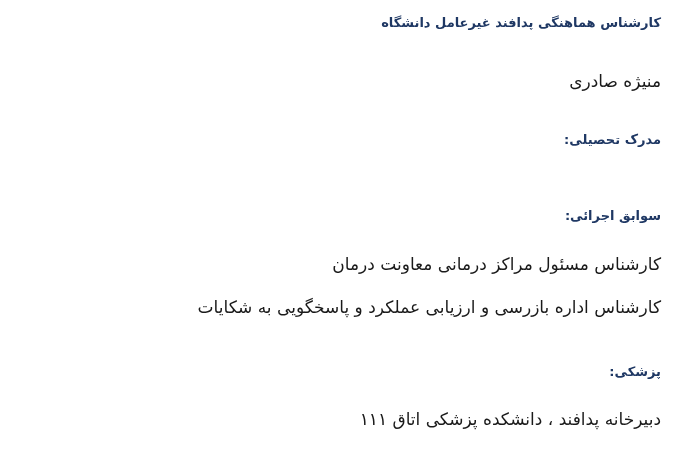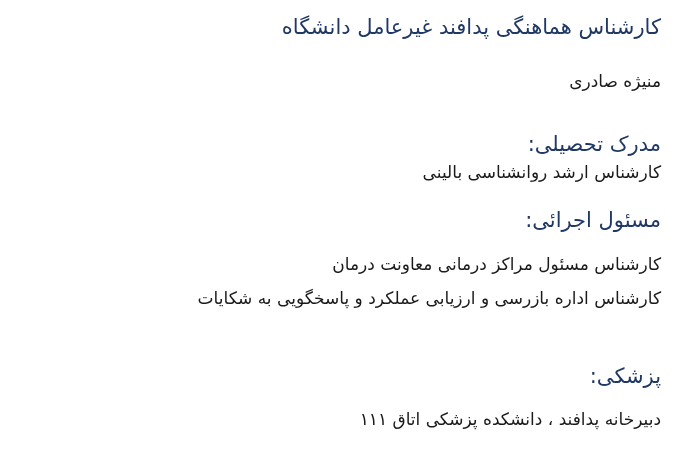--- a/index.html
+++ b/index.html
@@ -22,53 +22,52 @@
   }
   .line {
     position: absolute;
     right: 27px;
     white-space: nowrap;
     direction: rtl;
     unicode-bidi: plaintext;
   }
   .heading {
     color: var(--heading-color, #1f3864);
-    font-weight: normal;
-    font-size: 21px;
+    font-weight: bold;
+    font-size: 13px;
     letter-spacing: 0.2px;
   }
   .body-text {
     color: var(--body-color, #1a1a1a);
     font-weight: normal;
     font-size: 17px;
   }
   .pos-title      { top: 15px; }
   .pos-name       { top: 71px; }
   .pos-edu-head   { top: 132px; }
   .pos-edu-degree { top: 162px; }
   .pos-exp-head   { top: 208px; }
   .pos-exp-0      { top: 254px; }
-  .pos-exp-1      { top: 288px; margin-left: 24px; }
+  .pos-exp-1      { top: 297px; margin-left: 24px; }
   .pos-addr-head  { top: 364px; }
   .pos-addr-value { top: 409px; text-align: right; }
 </style>
 </head>
 <body>
 
 <div class="page">
 
   <div class="line heading pos-title">کارشناس هماهنگی پدافند غیرعامل دانشگاه</div>
 
   <div class="line body-text pos-name">منیژه صادری</div>
 
   <div class="line heading pos-edu-head">مدرک تحصیلی:</div>
 
-  <div class="line body-text pos-edu-degree">کارشناس ارشد روانشناسی بالینی</div>
 
-  <div class="line heading pos-exp-head">مسئول اجرائی:</div>
+  <div class="line heading pos-exp-head">سوابق اجرائی:</div>
 
   <div class="line body-text pos-exp-0">کارشناس مسئول مراکز درمانی معاونت درمان</div>
 
   <div class="line body-text pos-exp-1">کارشناس اداره بازرسی و ارزیابی عملکرد و پاسخگویی به شکایات</div>
 
   <div class="line heading pos-addr-head">پزشکی:</div>
 
   <div class="line body-text pos-addr-value">دبیرخانه پدافند ، دانشکده پزشکی اتاق ۱۱۱</div>
 
 </div>

